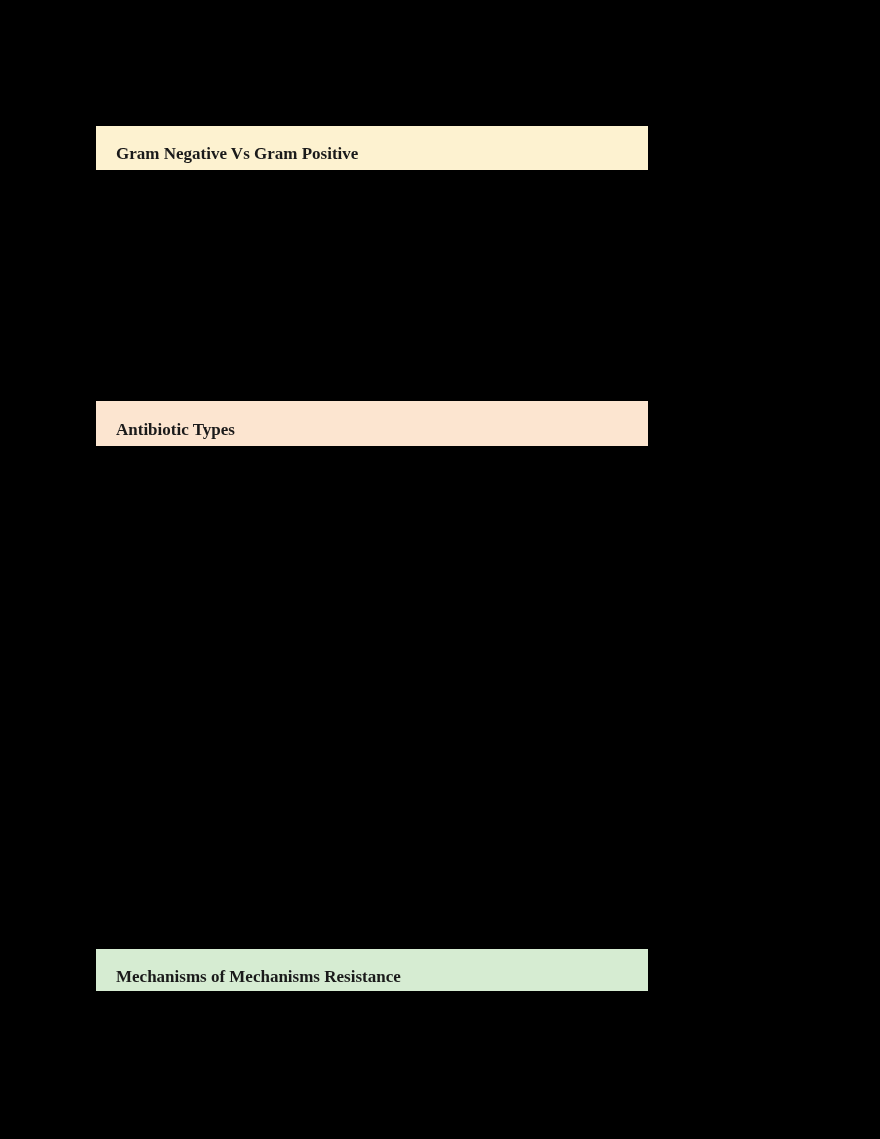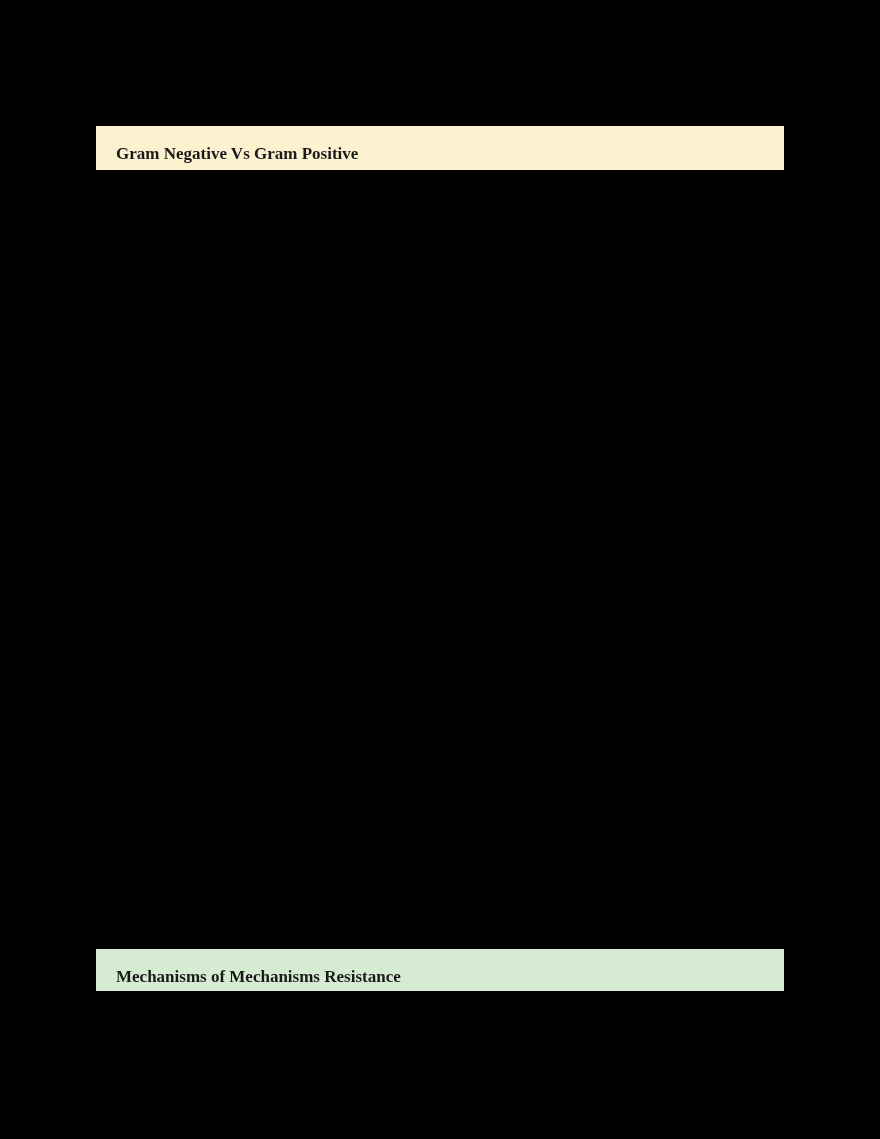--- a/index.html
+++ b/index.html
@@ -18,21 +18,21 @@
     position: absolute;
     left: 0;
     top: 0;
     width: 880px;
     height: 1139px;
     background: #000000;
   }
   .section-band {
     position: absolute;
     left: 96px;
-    width: 688px;
+    width: 552px;
     box-sizing: border-box;
     overflow: hidden;
   }
   .section-title {
     position: absolute;
     left: 20px;
     font-family: "Liberation Serif", serif;
     font-size: 17px;
     font-weight: 700;
     color: #1a1a1a;
@@ -82,20 +82,23 @@
 <body>
 
 <div class="page">
 
   <div class="section-band" id="band-gram">
     <div class="section-title">Gram Negative Vs Gram Positive</div>
   </div>
 
   <div class="body-block" id="body-gram"></div>
 
+  <div class="section-band" id="band-antibiotic">
+    <div class="section-title">Antibiotic Types</div>
+  </div>
 
   <div class="body-block" id="body-antibiotic"></div>
 
   <div class="section-band" id="band-resistance">
     <div class="section-title">Mechanisms of Mechanisms Resistance</div>
   </div>
 
   <div class="body-block" id="body-resistance"></div>
 
 </div>

